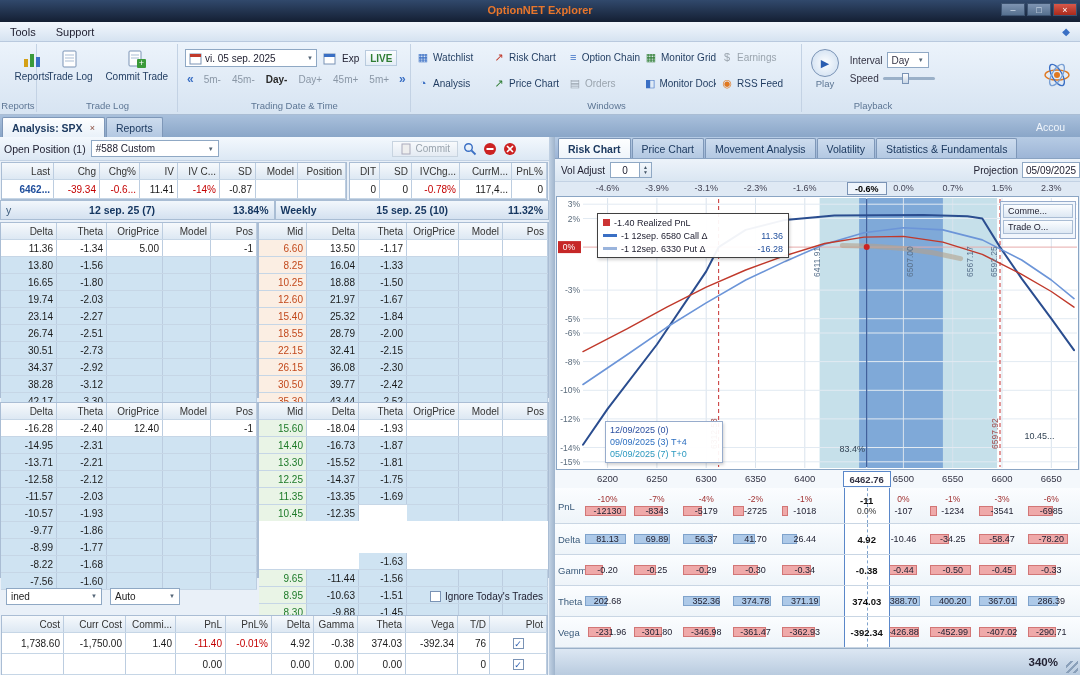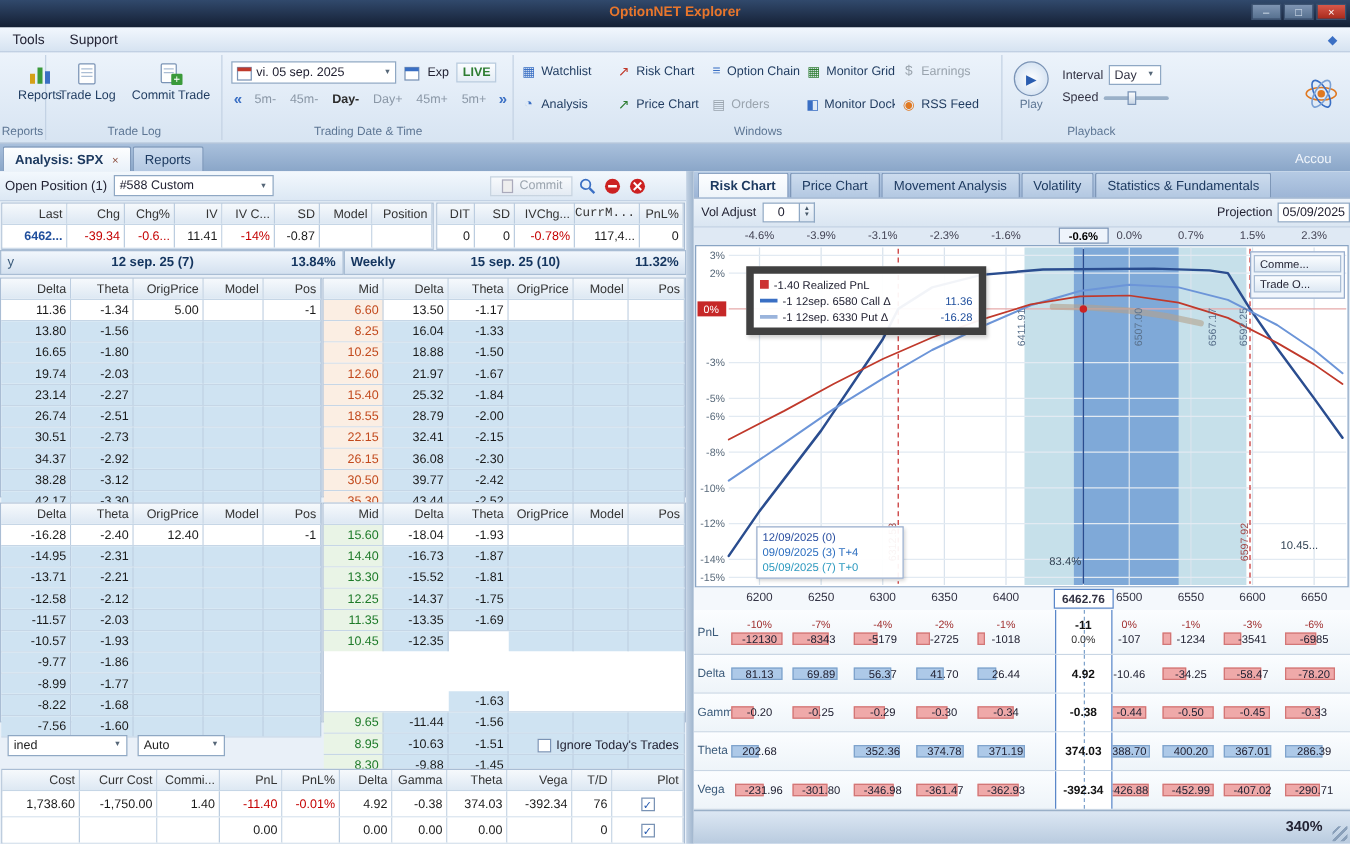--- a/index.html
+++ b/index.html
@@ -95,21 +95,21 @@
 .rctrl{position:absolute;top:22px;left:0;right:0;height:23px;background:linear-gradient(#edf3fa,#dae6f2);border-bottom:1px solid #c3d2e4;display:flex;align-items:center;gap:5px;padding:0 6px;font-size:10px;color:#223}
 .spin{display:flex;align-items:center}
 .spinbox{width:30px;height:16px;border:1px solid #8fa8c4;background:#fff;text-align:center;font-size:10px;line-height:15px}
 .spinarrows{display:flex;flex-direction:column;width:12px;height:16px;align-items:center;justify-content:center;border:1px solid #8fa8c4;border-left:none;background:linear-gradient(#f4f8fc,#dde7f2);font-size:5px;color:#456;line-height:5px}
 .proj{margin-left:auto;display:flex;align-items:center;gap:4px}
 .projval{width:58px;height:16px;border:1px solid #8fa8c4;background:#fff;font-size:10px;line-height:15px;padding-left:3px;white-space:nowrap;overflow:hidden;margin-right:-6px}
 .pctrow{position:absolute;top:45px;left:0;right:0;height:14px}
 .pcti{position:absolute;top:1px;width:40px;text-align:center;font-size:9px;color:#445}
 .pcti.psel{border:1px solid #7a93b5;background:#eef4fb;color:#000;font-weight:bold;top:0;height:13px;line-height:12px}
 .plot{position:absolute;top:59px;left:1px;width:523px;height:274px;background:#fff;border:1px solid #8aa5c4}
-.legend{position:absolute;left:40px;top:16px;width:192px;background:rgba(255,255,255,.94);border:6px solid #404040;box-shadow:1px 2px 3px rgba(0,0,0,.18);padding:2px 5px;font-size:9px}
+.legend{position:absolute;left:40px;top:16px;width:192px;background:rgba(255,255,255,.94);border:1px solid #404040;box-shadow:1px 2px 3px rgba(0,0,0,.18);padding:2px 5px;font-size:9px}
 .legline{display:flex;align-items:center;gap:4px;height:13px;color:#223;white-space:nowrap}
 .sw{display:inline-block}
 .sw.sq{width:7px;height:7px}
 .sw.ln{width:14px;height:3px}
 .lval{margin-left:auto;color:#1f4e9c}
 .datebox{position:absolute;left:48px;top:224px;width:118px;background:rgba(255,255,255,.94);border:1px solid #97accc;box-shadow:1px 2px 3px rgba(0,0,0,.18);padding:2px 4px;font-size:9px}
 .dline{height:12px;line-height:12px;white-space:nowrap}
 .cmtbox{position:absolute;right:2px;top:4px;width:76px;background:rgba(240,246,252,.95);border:1px solid #97accc;padding:2px}
 .cmtbtn{height:14px;line-height:13px;font-size:9px;color:#223;background:linear-gradient(#fbfdff,#dde8f3);border:1px solid #aabdd4;margin-bottom:2px;padding-left:4px;white-space:nowrap;overflow:hidden}
 .xaxis{position:absolute;top:333px;left:0;right:0;height:18px;background:#f4f8fc}
@@ -355,21 +355,21 @@
         <span class="gcell " style="width: 36px;">-0.87</span>
         <span class="gcell " style="width: 42px;"></span>
         <span class="gcell " style="width: 50px; flex: 1 1 0%;"></span>
       </div>
     </div>
   <div class="sum" id="sumB" style="left:349px;width:199px">
       <div class="grow2 ghead">
         <span class="gcell " style="width: 30px;">DIT</span>
         <span class="gcell " style="width: 32px;">SD</span>
         <span class="gcell " style="width: 48px;">IVChg...</span>
-        <span class="gcell " style="width: 52px; font-family: Liberation Mono, monospace;">CurrM...</span>
+        <span class="gcell " style="width: 52px;">CurrM...</span>
         <span class="gcell " style="width: 37px; flex: 1 1 0%;">PnL%</span>
       </div>
       <div class="grow2 gvals">
         <span class="gcell " style="width: 30px;">0</span>
         <span class="gcell " style="width: 32px;">0</span>
         <span class="gcell neg" style="width: 48px;">-0.78%</span>
         <span class="gcell " style="width: 52px;">117,4...</span>
         <span class="gcell " style="width: 37px; flex: 1 1 0%;">0</span>
       </div>
     </div>

